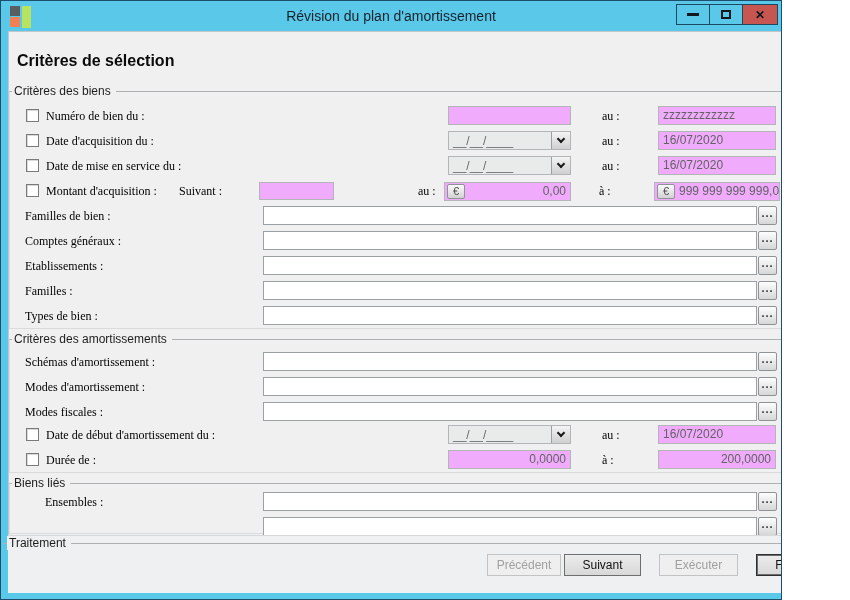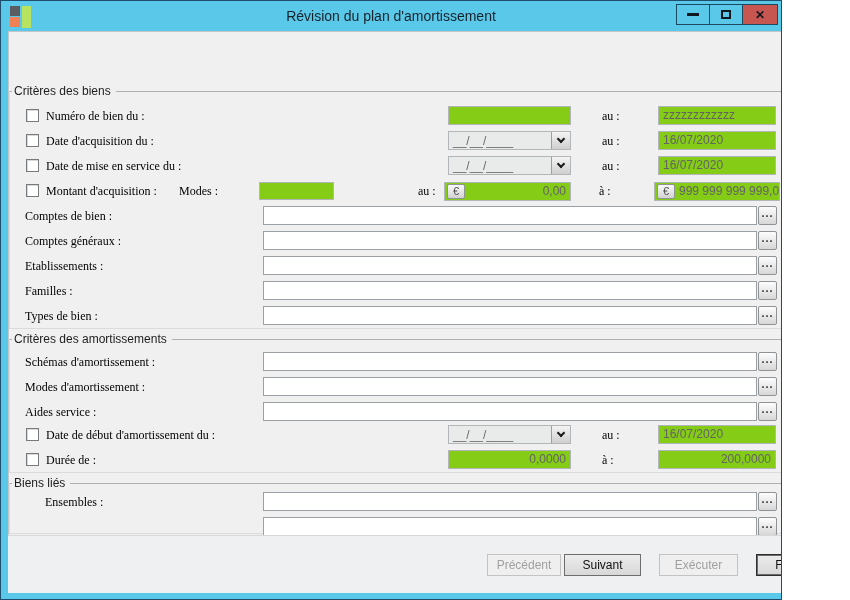--- a/index.html
+++ b/index.html
@@ -46,21 +46,21 @@
   .legend {
     position:absolute; top:-8px; left:2px; background:#f0f0f1; padding:0 5px 0 2px;
     font-size:12px; color:#1d1d1d; white-space:nowrap;
   }
   
   .lbl { position:absolute; font-size:12px; color:#000000; white-space:nowrap;font-family:Liberation Serif, serif; }
   .chk { position:absolute; width:13px; height:13px; background:#fff; border:1px solid #777b7e;
     box-shadow:inset 1px 1px 0 #d9d9d9; }
   .field {
     position:absolute; height:19px; font-size:12px; line-height:17px; padding:0 4px;
-    background:#84cc16; border:1px solid #b3b6b8; color:#636363; overflow:hidden; white-space:nowrap;
+    background:#f0abfc; border:1px solid #b3b6b8; color:#636363; overflow:hidden; white-space:nowrap;
   }
   .field.right { text-align:right; }
   .input-white {
     position:absolute; height:19px; background:#ffffff; border:1px solid #9aa0a3;
     font-size:12px; line-height:17px; padding:0 4px; color:#222;
   }
   .combo {
     position:absolute; height:19px; background:#e9eaea; border:1px solid #b3b6b8;
     font-size:12px; color:#6a6a6a;
   }
@@ -114,20 +114,21 @@
         <div class="glyph-max"></div>
       </div>
       <div class="winbtn close">
         <div class="glyph-close">✕</div>
       </div>
     </div>
   </div>
 
   <div class="content"></div>
 
+  <div class="heading">Critères de sélection</div>
   <div class="person">
     <div class="body"></div>
       <div class="head"></div>
   </div>
 
   <div class="group" style="left:8px; top:90px; width:833px; height:238px;">
     <span class="legend">Critères des biens</span>
   </div>
 
   <span class="chk" style="left:25px; top:108px;"></span>
@@ -153,34 +154,34 @@
     <span class="combo-text">__/__/____</span>
     <span class="combo-btn">
         <span class="chev"></span>
       </span>
   </div>
   <span class="lbl" style="left:601px; top:158px;">au :</span>
   <div class="field" style="left:657px; top:155px; width:118px;"><span>16/07/2020</span></div>
 
   <span class="chk" style="left:25px; top:183px;"></span>
   <span class="lbl" style="left:45px; top:183px;">Montant d'acquisition :</span>
-  <span class="lbl" style="left:178px; top:183px;">Modes :</span>
+  <span class="lbl" style="left:178px; top:183px;">Suivant :</span>
   <div class="field" style="left:258px; top:181px; width:75px; height:18px;"><span></span></div>
   <span class="lbl" style="left:417px; top:183px;">au :</span>
   <div class="field right" style="left:443px; top:181px; width:127px; padding-left:24px;">
     <span class="euro-btn">€</span>
     <span>0,00</span>
   </div>
   <span class="lbl" style="left:598px; top:183px;">à :</span>
   <div class="field right" style="left:653px; top:181px; width:126px; padding-left:24px;">
     <span class="euro-btn">€</span>
     <span>999 999 999 999,00</span>
   </div>
 
-  <span class="lbl" style="left:24px; top:208px;">Comptes de bien :</span>
+  <span class="lbl" style="left:24px; top:208px;">Familles de bien :</span>
   <div class="input-white" style="left:262px; top:205px; width:494px;"><span></span></div>
   <div class="browse-btn" style="left:757px; top:205px;"><span>...</span></div>
 
   <span class="lbl" style="left:24px; top:233px;">Comptes généraux :</span>
   <div class="input-white" style="left:262px; top:230px; width:494px;"><span></span></div>
   <div class="browse-btn" style="left:757px; top:230px;"><span>...</span></div>
 
   <span class="lbl" style="left:24px; top:258px;">Etablissements :</span>
   <div class="input-white" style="left:262px; top:255px; width:494px;"><span></span></div>
   <div class="browse-btn" style="left:757px; top:255px;"><span>...</span></div>
@@ -198,21 +199,21 @@
   </div>
 
   <span class="lbl" style="left:24px; top:354px;text-align:center;">Schémas d'amortissement :</span>
   <div class="input-white" style="left:262px; top:351px; width:494px;"><span></span></div>
   <div class="browse-btn" style="left:757px; top:351px;"><span>...</span></div>
 
   <span class="lbl" style="left:24px; top:379px;">Modes d'amortissement :</span>
   <div class="input-white" style="left:262px; top:376px; width:494px;"><span></span></div>
   <div class="browse-btn" style="left:757px; top:376px;"><span>...</span></div>
 
-  <span class="lbl" style="left:24px; top:404px;">Aides service :</span>
+  <span class="lbl" style="left:24px; top:404px;">Modes fiscales :</span>
   <div class="input-white" style="left:262px; top:401px; width:494px;"><span></span></div>
   <div class="browse-btn" style="left:757px; top:401px;"><span>...</span></div>
 
   <span class="chk" style="left:25px; top:427px;"></span>
   <span class="lbl" style="left:45px; top:427px;">Date de début d'amortissement du :</span>
   <div class="combo" style="left:447px; top:424px; width:123px;">
     <span class="combo-text">__/__/____</span>
     <span class="combo-btn">
         <span class="chev"></span>
       </span>
@@ -232,19 +233,22 @@
 
   <span class="lbl" style="left:24px; top:494px;margin-left:20px;">Ensembles :</span>
   <div class="input-white" style="left:262px; top:491px; width:494px;"><span></span></div>
   <div class="browse-btn" style="left:757px; top:491px;"><span>...</span></div>
 
   <span class="lbl" style="left:24px; top:549px;">U.G.T. :</span>
   <div class="input-white" style="left:262px; top:516px; width:494px;"><span></span></div>
   <div class="browse-btn" style="left:757px; top:516px;"><span>...</span></div>
 
   <div class="bottom-panel"></div>
+  <div class="group" style="left:2px; top:542px; width:845px; height:48px; border-bottom:none; border-left:none; border-right:none;">
+    <span class="legend" style="left:4px; background:#eff0f1;">Traitement</span>
+  </div>
 
   <button class="btn disabled" style="left:486px; top:553px; width:74px;">Précédent</button>
   <button class="btn enabled" style="left:563px; top:553px; width:77px;">Suivant</button>
   <button class="btn disabled" style="left:658px; top:553px; width:79px;">Exécuter</button>
   <button class="btn enabled default" style="left:755px; top:553px; width:77px;">Fermer</button>
 
 </div>
 
 </body></html>

